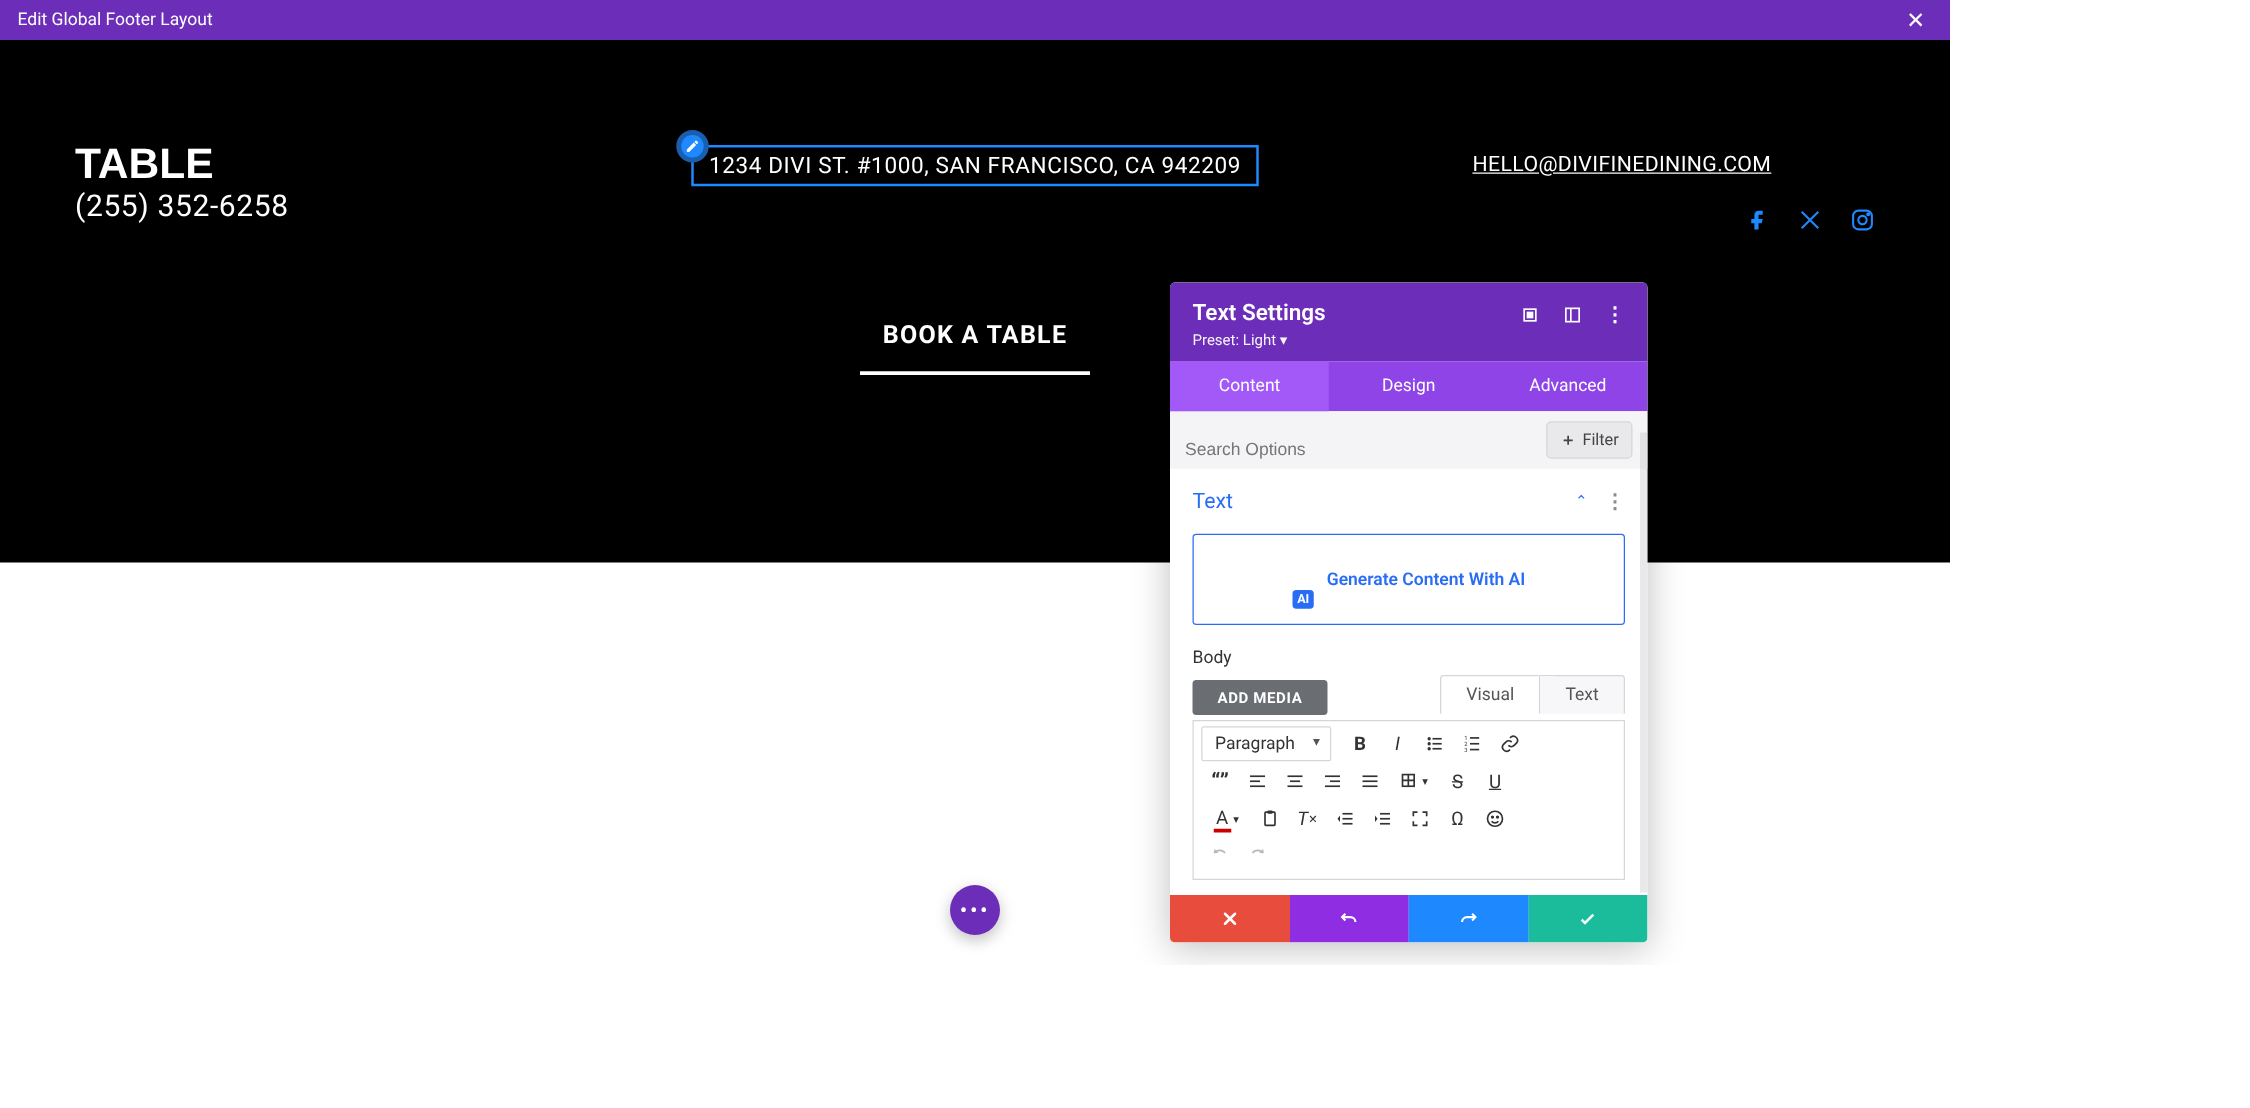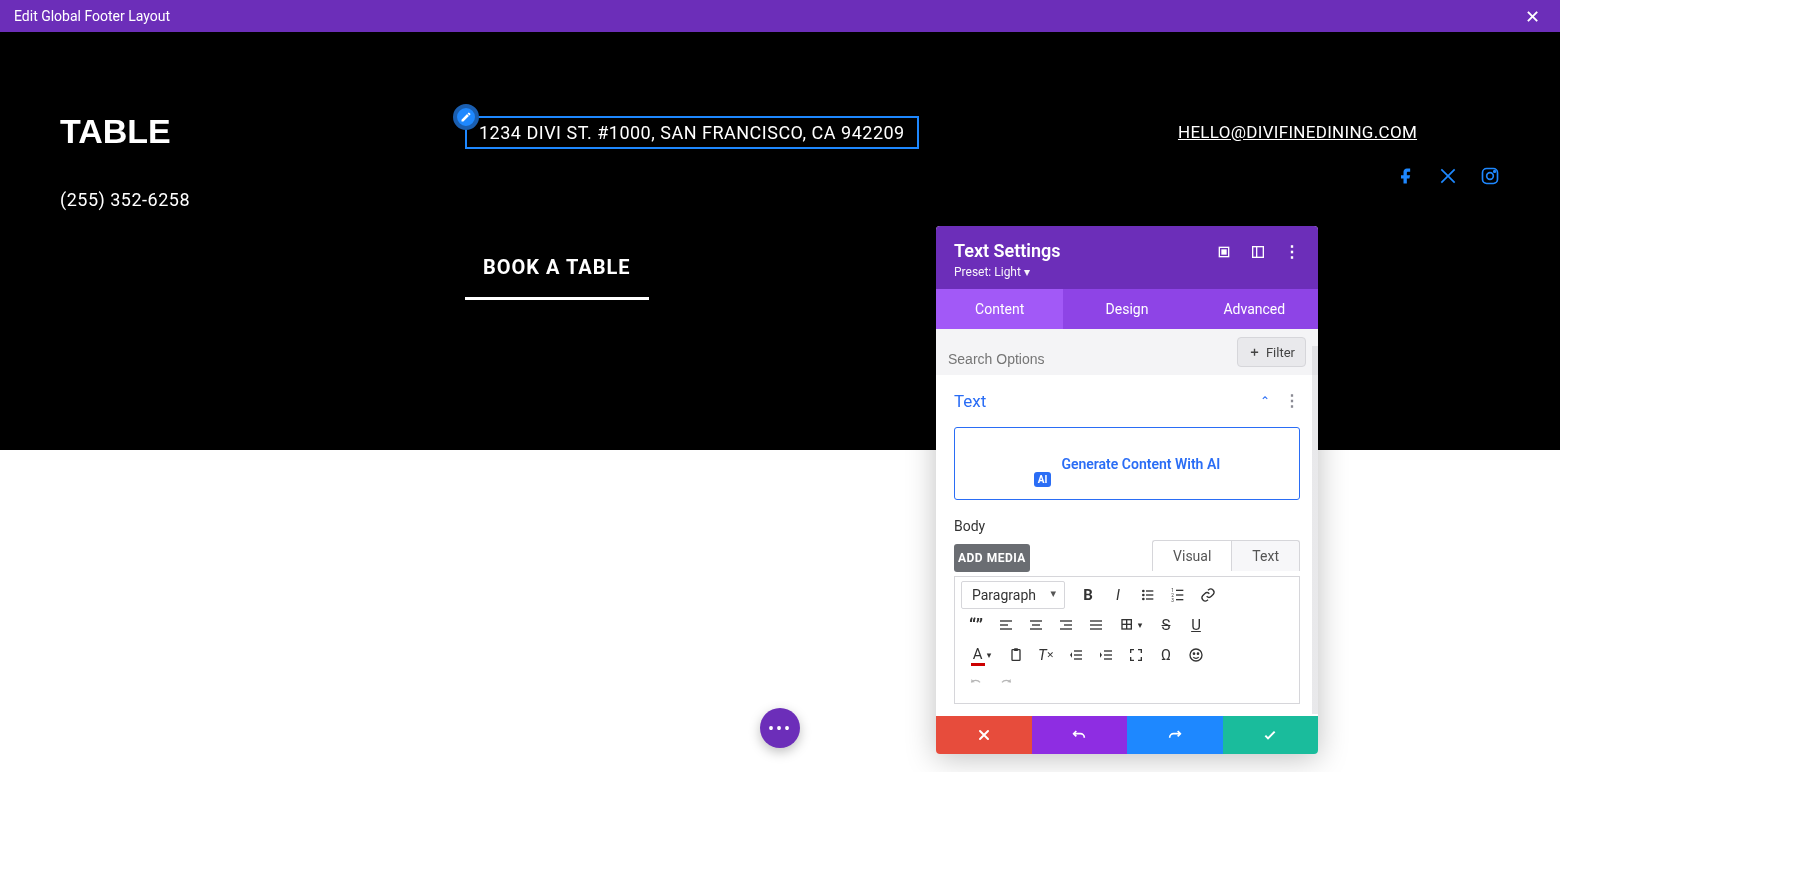--- a/index.html
+++ b/index.html
@@ -26,33 +26,32 @@
 .footer-area {
   background: #000;
   color: #fff;
   height: 418px;
   position: relative;
   padding: 50px 60px 40px 60px;
   display: flex;
 }
 .footer-col { flex: 1; }
 .footer-col.left { flex: 0.9; }
-.footer-col.center { flex: 1.4; text-align: left; }
+.footer-col.center { flex: 1.4; text-align: center; }
 .footer-col.right { flex: 0.9; text-align: center; }
 
 .brand {
   font-family: Impact, 'Arial Black', sans-serif;
   font-size: 34px;
   letter-spacing: 0px;
   font-weight: 900;
   margin-top: 30px;
 }
 .phone {
-  margin-top: 38px;
-  font-size: 18px;
+  font-size: 24px;
   letter-spacing: 0.5px;
 }
 
 .address-box {
   display: inline-block;
   border: 2px solid #1e88ff;
   padding: 4px 12px;
   font-size: 18px;
   letter-spacing: 0.5px;
   position: relative;
@@ -195,21 +194,21 @@
 
 .body-label { padding: 4px 18px; color: #333; font-size: 14px; }
 .media-btn {
   margin: 6px 0 0 18px;
   display: inline-block;
   background: #6a6d72;
   color: #fff;
   font-size: 12px;
   font-weight: 700;
   letter-spacing: 0.5px;
-  padding: 7px 4px;
+  padding: 7px 20px;
   border-radius: 3px;
   cursor: pointer;
 }
 .vt-tabs {
   float: right;
   margin: 2px 18px 0 0;
   display: flex;
 }
 .vt-tab {
   border: 1px solid #d6d6da;

